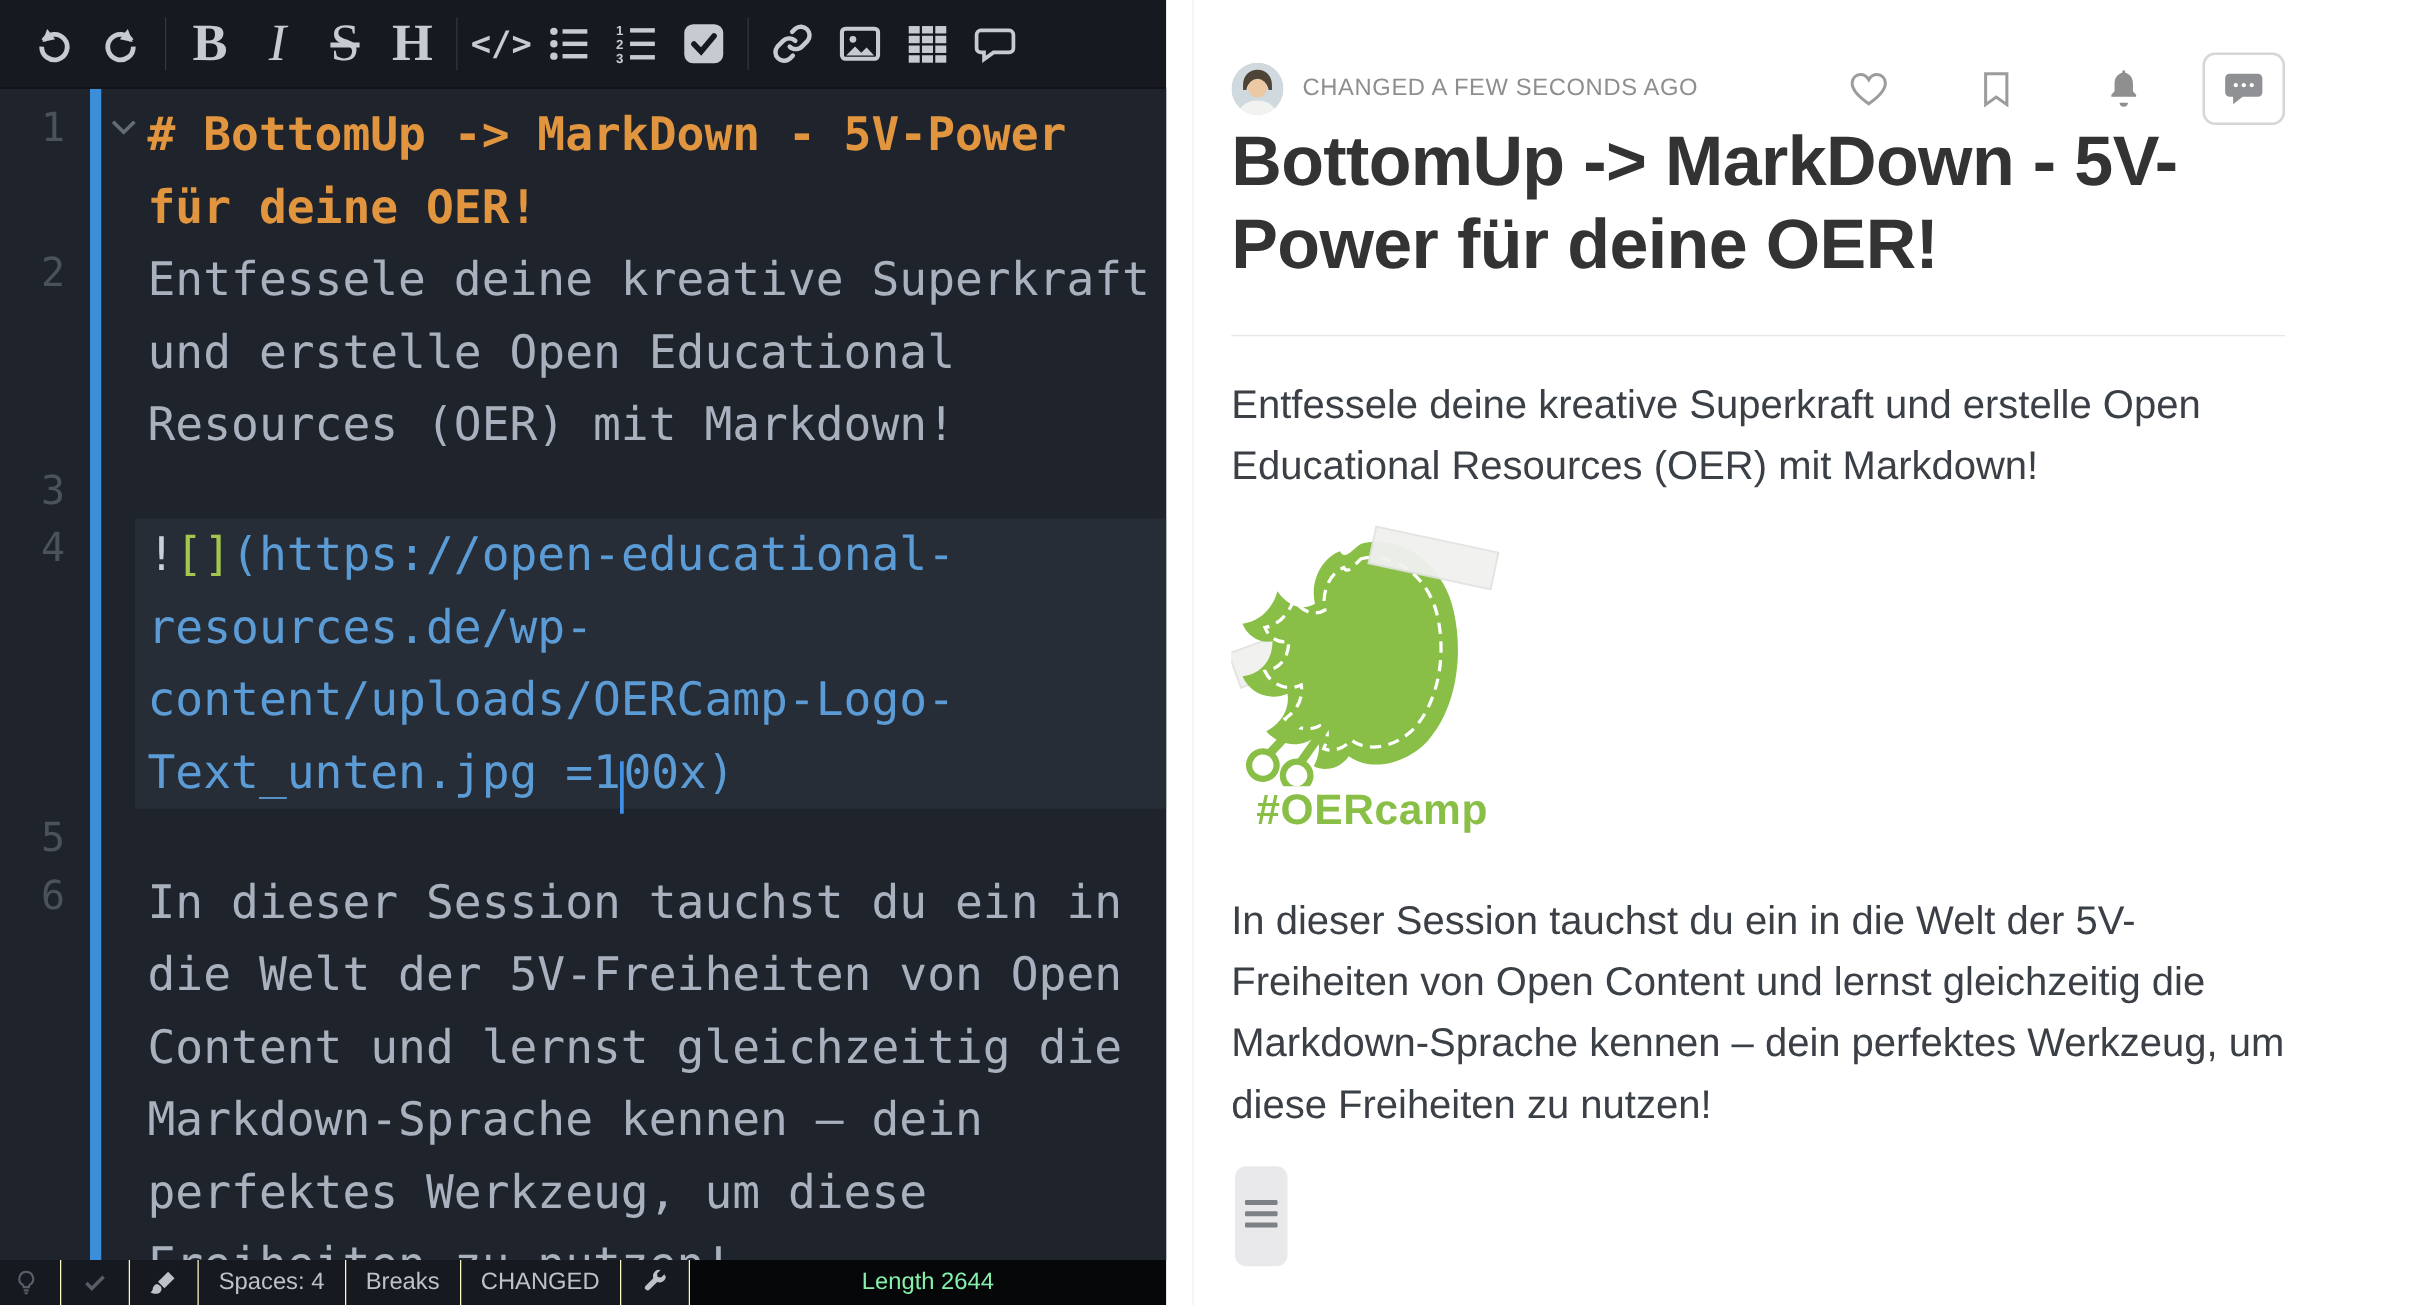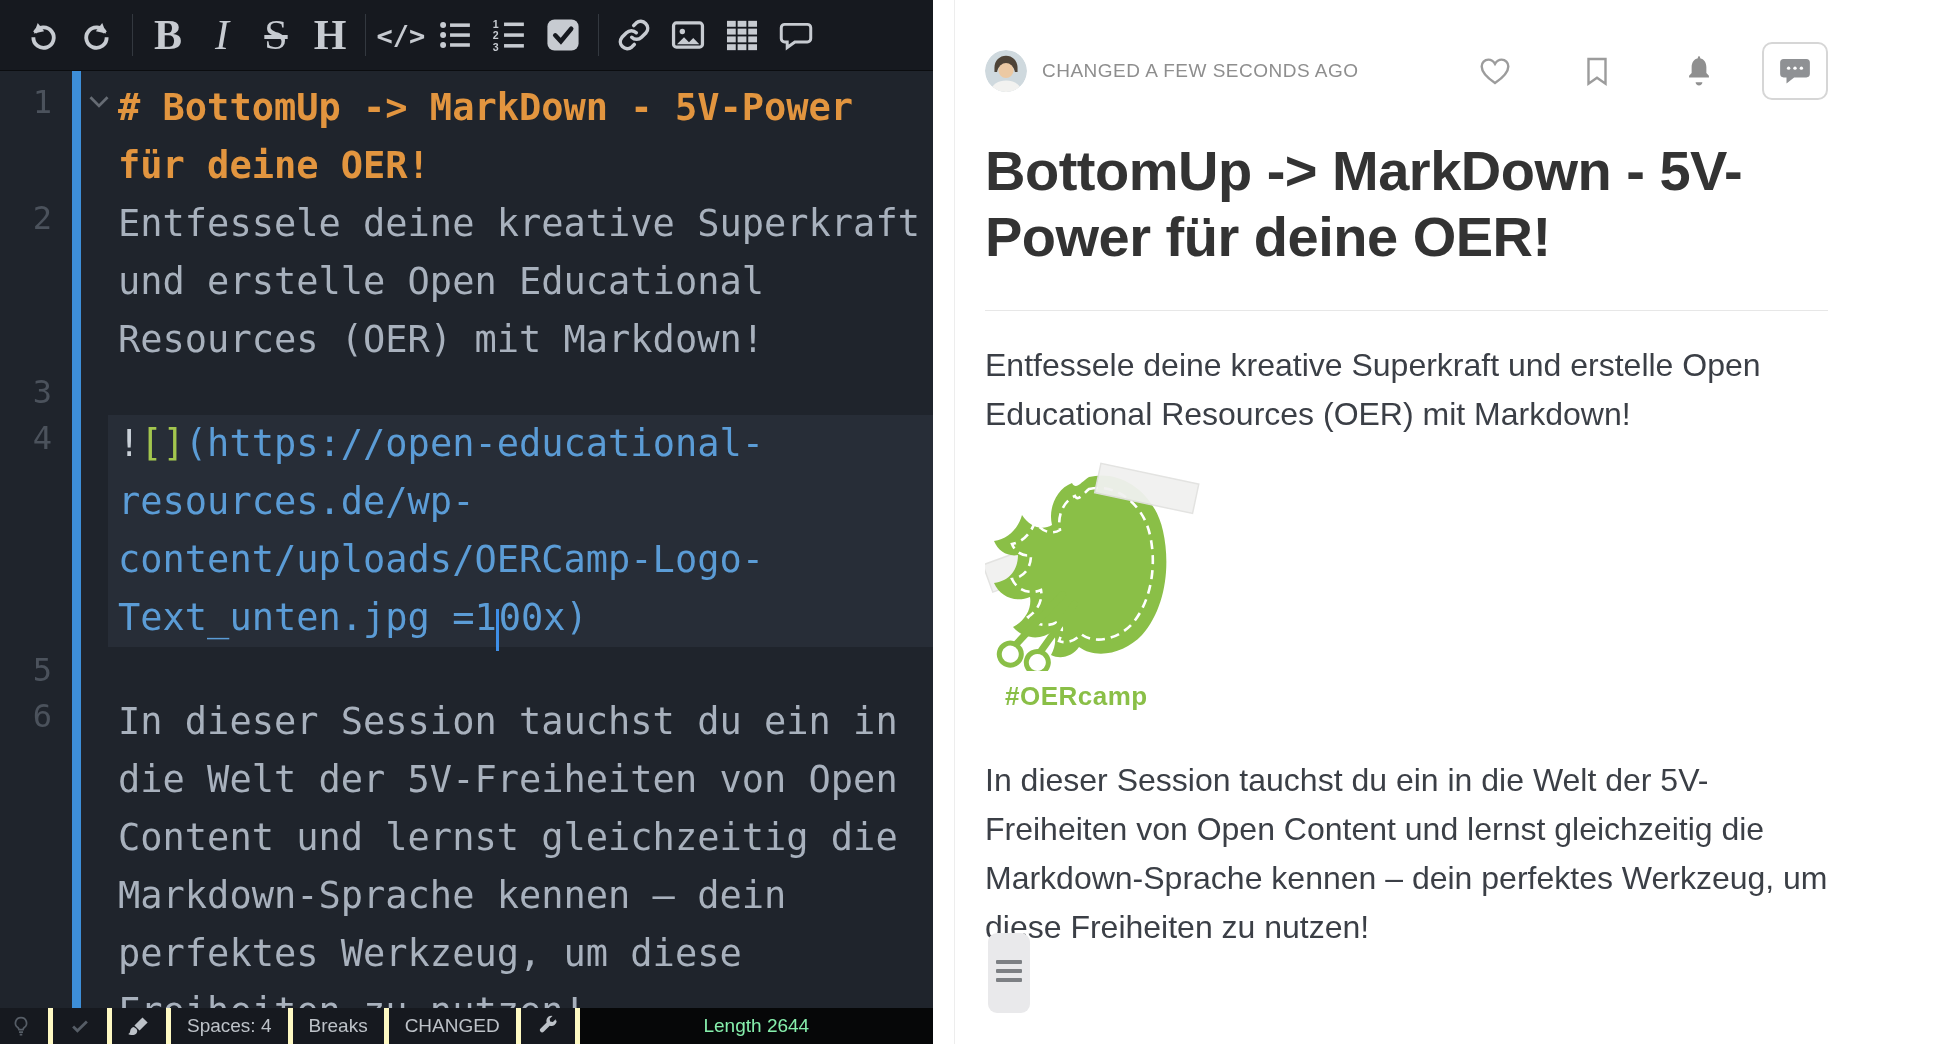--- a/index.html
+++ b/index.html
@@ -38,21 +38,21 @@
   .seg-text    { color:var(--editor-text); }
   .seg-punct   { color:var(--editor-punct); }
   .seg-bracket { color:var(--editor-bracket); }
   .seg-link    { color:var(--editor-link); }
   .seg-strong  { color:var(--editor-strong); font-weight:700; }
   .cursor { display:inline-block; width:0; border-left:3px solid var(--cursor); height:42px;
             vertical-align:bottom; margin-left:-1px; position:relative; top:4px; }
 
   .statusbar { height:36px; flex:0 0 36px; background:var(--bg-statusbar); display:flex; align-items:stretch;
                color:var(--statusbar-text); font-size:19px; overflow:hidden; }
-  .sb-seg { display:flex; align-items:center; padding:0 16px; border-left:5px solid #fef9c3; cursor:pointer; white-space:nowrap; }
+  .sb-seg { display:flex; align-items:center; padding:0 16px; border-left:1px solid #fef9c3; cursor:pointer; white-space:nowrap; }
   .sb-seg:first-child { border-left:none; padding-left:10px; }
   .sb-dim { color:var(--statusbar-dim); }
   .sb-seg svg { width:22px; height:22px; }
   .sb-icon-dim { color:#565d66; }
   .sb-length { flex:1 1 auto; background:var(--bg-length); color:#86efac; justify-content:center; }
 
   
   .divider { width:22px; flex:0 0 22px; background:#fff; border-right:1px solid #ededed; }
   .drag-handle { position:absolute; left:988px; top:933px; width:42px; height:80px; background:#e9e9eb;
                  border-radius:9px; z-index:20; cursor:col-resize; display:flex; flex-direction:column;
@@ -64,27 +64,27 @@
   .pv-header { display:flex; align-items:center; height:50px; }
   .pv-avatar { width:42px; height:42px; border-radius:50%; overflow:hidden; flex:0 0 42px; cursor:pointer; }
   .pv-changed { margin-left:15px; color:var(--preview-muted); font-size:19px; font-weight:500; letter-spacing:.5px; }
   .pv-actions { margin-left:auto; display:flex; align-items:center; }
   .pv-icon { width:34px; height:34px; color:#9c9c9c; margin-left:68px; cursor:pointer; }
   .pv-icon svg { width:34px; height:34px; display:block; }
   .comment-btn { margin-left:46px; width:66px; height:58px; border:2px solid #d6d6d6; border-radius:10px;
                  display:flex; align-items:center; justify-content:center; background:#fff; cursor:pointer; }
   .comment-btn svg { width:34px; height:34px; color:#8f9194; }
 
-  .pv-title { margin-top:42px; font-size:56px; line-height:66px; font-weight:700; color:var(--preview-heading);
+  .pv-title { font-size:56px; line-height:66px; font-weight:700; color:var(--preview-heading);
               letter-spacing:-.5px; }
   .pv-hr { border:none; border-top:1px solid #e7e7e7; margin-top:40px; }
   .pv-p { margin-top:30px; font-size:32px; line-height:49px; color:var(--preview-text); }
   .pv-logo { margin-top:20px; width:215px; }
   .pv-logo svg { display:block; }
-  .pv-logo-caption { font-size:26px; font-weight:700; color:var(--brand-green); margin:10px 0 0 20px; letter-spacing:.5px; }
+  .pv-logo-caption { font-size:34px; font-weight:700; color:var(--brand-green); margin:0 0 0 20px; letter-spacing:.5px; }
   .pv-p2 { margin-top:44px; }
   .pv-h2 { margin-top:40px; font-size:44px; line-height:54px; font-weight:700; color:var(--preview-heading); }
 </style>
 </head>
 <body>
 
 <div class="app">
 
   <div class="editor-pane">
     <div class="toolbar" id="toolbar">

